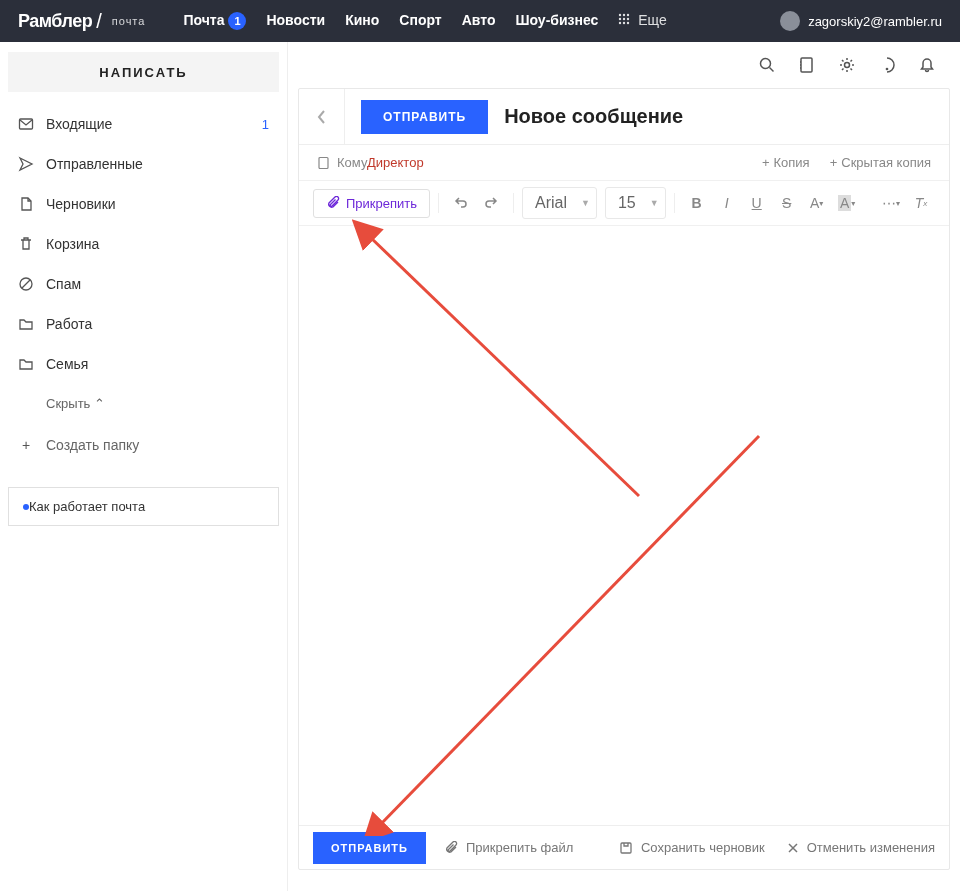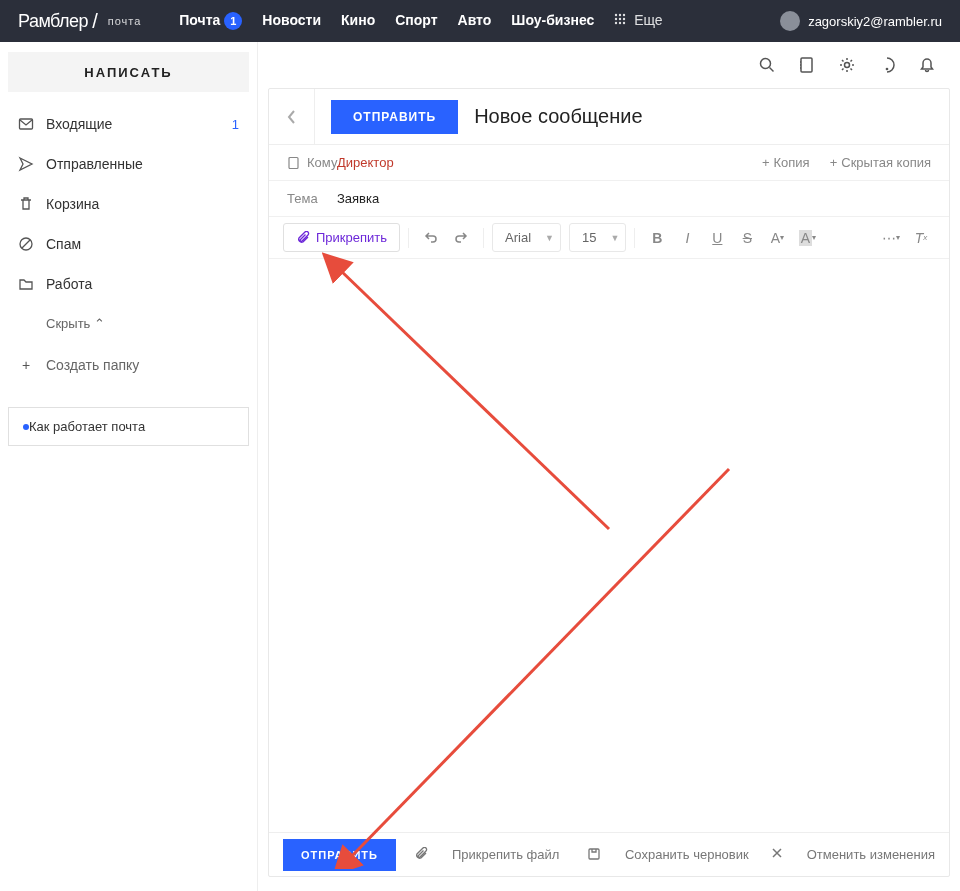--- a/index.html
+++ b/index.html
@@ -1,63 +1,63 @@
 <!DOCTYPE html>
 <html><head>
 <meta charset="utf-8">
 <style>
 *{box-sizing:border-box;margin:0;padding:0;font-family:Arial,sans-serif}
 body{width:960px;height:891px;background:#fff;overflow:hidden;position:relative}
 .topbar{height:42px;background:#2b2f3a;display:flex;align-items:center;padding:0 18px;color:#fff;font-size:14px}
-.logo{font-weight:400;font-size:18px;letter-spacing:-.5px}
+.logo{font-weight:700;font-size:18px;letter-spacing:-.5px}
 .logo-sub{font-size:11px;opacity:.8;margin-left:6px;letter-spacing:1px}
 .nav{display:flex;gap:20px;margin-left:38px;}
 .nav-item{cursor:pointer;font-weight:600;font-size:14px}
 .badge{display:inline-flex;align-items:center;justify-content:center;width:18px;height:18px;border-radius:50%;background:#2962ff;color:#fff;font-size:11px;margin-left:4px}
 .more-grid{display:inline-block;width:12px;height:12px;margin-right:4px}
 .more-grid svg{vertical-align:middle}
 .spacer{flex:1}
 .avatar{width:20px;height:20px;border-radius:50%;background:#8a8f99;margin-right:8px}
 .user-email{font-size:13px}
 .layout{display:flex;height:calc(100% - 42px)}
-.sidebar{width:258px;padding:10px 8px;border-right:1px solid #eee}
+.sidebar{width:288px;padding:10px 8px;border-right:1px solid #eee}
 .compose-btn{width:100%;height:40px;background:#f4f4f4;border:none;font-size:13px;letter-spacing:2px;font-weight:600;color:#222;cursor:pointer;margin-bottom:18px}
 .folders{display:flex;flex-direction:column;gap:12px}
 .folder{display:flex;align-items:center;gap:12px;padding:6px 10px;font-size:14px;color:#333;cursor:pointer;border-radius:4px}
 .folder .count{margin-left:auto;color:#2962ff;font-size:13px}
 .folder-ico{width:16px;height:16px;display:flex;align-items:center;justify-content:center;color:#555}
 .hide-link{padding:6px 10px 6px 38px;font-size:13px;color:#666;cursor:pointer}
 .create-folder{display:flex;align-items:center;gap:12px;padding:6px 10px;font-size:14px;color:#666;cursor:pointer;margin-top:14px}
 .help-box{margin-top:28px;border:1px solid #e0e0e0;padding:11px 14px;font-size:13px;color:#333;display:flex;align-items:center;cursor:pointer}
 .help-dot{width:6px;height:6px;border-radius:50%;background:#2962ff}
 .main{flex:1;display:flex;flex-direction:column;position:relative}
 .util-row{height:46px;display:flex;align-items:center;justify-content:flex-end;gap:22px;padding:0 24px;color:#555}
 .util-ico{width:18px;height:18px;cursor:pointer;display:flex;align-items:center;justify-content:center}
-.compose-area{flex:1;border:1px solid #e8e8e8;margin:0 10px 14px 10px;border-radius:2px;display:flex;flex-direction:column;position:relative;overflow:hidden}
+.compose-area{flex:1;border:1px solid #e8e8e8;margin:0 10px 21px 10px;border-radius:2px;display:flex;flex-direction:column;position:relative;overflow:hidden}
 .compose-head{display:flex;align-items:center;height:56px;border-bottom:1px solid #eee}
 .back-cell{width:46px;height:100%;display:flex;align-items:center;justify-content:center;border-right:1px solid #eee;cursor:pointer;color:#aaa}
 .send-btn{margin:0 16px;height:34px;padding:0 22px;background:#2962ff;color:#fff;border:none;font-size:12px;font-weight:600;letter-spacing:1px;cursor:pointer}
-.compose-title{font-size:20px;font-weight:400;color:#222}
+.compose-title{font-size:20px;font-weight:700;color:#222}
 .field-row{display:flex;align-items:flex-start;padding:10px 18px;border-bottom:1px solid #f0f0f0;font-size:13px}
 .field-label{color:#888;width:50px;display:flex;align-items:center;gap:6px}
 .field-val{color:#c0392b;font-size:13px}
 .field-actions{margin-left:auto;display:flex;gap:20px;color:#888}
 .field-action{cursor:pointer;display:flex;align-items:center;gap:4px}
 .subj-row .field-val{color:#222}
 .subj-row .field-label{width:50px}
 .toolbar{display:flex;align-items:center;padding:6px 14px;border-bottom:1px solid #f0f0f0;gap:2px}
 .attach-btn{display:flex;align-items:center;gap:6px;padding:6px 12px;border:1px solid #e0e0e0;border-radius:3px;font-size:13px;color:#6d28d9;cursor:pointer;background:#fff}
 .tb-btn{width:28px;height:28px;display:flex;align-items:center;justify-content:center;color:#888;cursor:pointer;font-size:14px;border-radius:3px}
-.tb-select{border:none;font-size:13px;color:#666;padding:4px 6px;background:transparent;cursor:pointer}
+.tb-select{border:none;font-size:16px;color:#666;padding:4px 6px;background:transparent;cursor:pointer}
 .tb-box{border:1px solid #e8e8e8;border-radius:3px;padding:2px 6px;display:flex;align-items:center}
 .tb-sep{width:1px;height:20px;background:#eee;margin:0 6px}
 .editor-body{flex:1;position:relative}
 .bottom-bar{height:44px;border-top:1px solid #eee;display:flex;align-items:center;padding:0 14px;gap:18px;font-size:13px;color:#777}
 .bottom-send{height:32px;padding:0 18px;background:#2962ff;color:#fff;border:none;font-size:11px;font-weight:600;letter-spacing:1px;cursor:pointer}
-.bottom-link{display:flex;gap:24px;cursor:pointer}
+.bottom-link{display:flex;align-items:center;gap:8px;cursor:pointer}
 .bottom-right{margin-left:auto;display:flex;gap:22px}
 svg{display:block}
 .arrow{position:absolute;pointer-events:none}
 </style>
 </head>
 <body>
 
 <div class="topbar">
   <span class="logo">Рамблер</span>
     <span style="color:#fff;font-size:20px;margin:0 4px">/</span>
@@ -109,20 +109,29 @@
         <span class="folder-ico">
             <svg width="16" height="16" viewBox="0 0 16 16" fill="none" stroke="currentColor" stroke-width="1.3">
               <path d="M2 2l12 6-12 6 3-6z"></path>
             </svg>
           </span>
         <span>Отправленные</span>
       </div>
       <div class="folder">
         <span class="folder-ico">
             <svg width="16" height="16" viewBox="0 0 16 16" fill="none" stroke="currentColor" stroke-width="1.3">
+              <path d="M4 2h6l3 3v9H4z"></path>
+              <path d="M10 2v3h3"></path>
+            </svg>
+          </span>
+        <span>Черновики</span>
+      </div>
+      <div class="folder">
+        <span class="folder-ico">
+            <svg width="16" height="16" viewBox="0 0 16 16" fill="none" stroke="currentColor" stroke-width="1.3">
               <path d="M3 4h10M5 4v9h6V4M6 4V2h4v2"></path>
             </svg>
           </span>
         <span>Корзина</span>
       </div>
       <div class="folder">
         <span class="folder-ico">
             <svg width="16" height="16" viewBox="0 0 16 16" fill="none" stroke="currentColor" stroke-width="1.3">
               <circle cx="8" cy="8" r="6"></circle>
               <path d="M4 12L12 4"></path>
@@ -130,20 +139,28 @@
           </span>
         <span>Спам</span>
       </div>
       <div class="folder">
         <span class="folder-ico">
             <svg width="16" height="16" viewBox="0 0 16 16" fill="none" stroke="currentColor" stroke-width="1.3">
               <path d="M2 4h4l2 2h6v7H2z"></path>
             </svg>
           </span>
         <span>Работа</span>
+      </div>
+      <div class="folder">
+        <span class="folder-ico">
+            <svg width="16" height="16" viewBox="0 0 16 16" fill="none" stroke="currentColor" stroke-width="1.3">
+              <path d="M2 4h4l2 2h6v7H2z"></path>
+            </svg>
+          </span>
+        <span>Семья</span>
       </div>
       <div class="hide-link"><span>Скрыть</span> <span>⌃</span></div>
     </div>
     <div class="create-folder">
       <span class="folder-ico">+</span>
       <span>Создать папку</span>
     </div>
     <div class="help-box">
       <span class="help-dot"></span>
       <span>Как работает почта</span>
@@ -201,24 +218,20 @@
                 <rect x="2" y="1.5" width="9" height="11" rx="1"></rect>
               </svg>
             </span>
           <span>Кому</span>
         </span>
         <span class="field-val">Директор</span>
         <div class="field-actions">
           <span class="field-action">+ <span>Копия</span></span>
           <span class="field-action">+ <span>Скрытая копия</span></span>
         </div>
-      </div>
-      <div class="field-row subj-row">
-        <span class="field-label">Тема</span>
-        <span class="field-val">Заявка</span>
       </div>
       <div class="toolbar">
         <button class="attach-btn">
           <span>
               <svg width="14" height="14" viewBox="0 0 14 14" fill="none" stroke="currentColor" stroke-width="1.3">
                 <path d="M12 6l-5 5a3 3 0 0 1-4-4l6-6a2 2 0 0 1 3 3l-6 6a1 1 0 0 1-1.5-1.5l5-5"></path>
               </svg>
             </span>
           <span>Прикрепить</span>
         </button>

